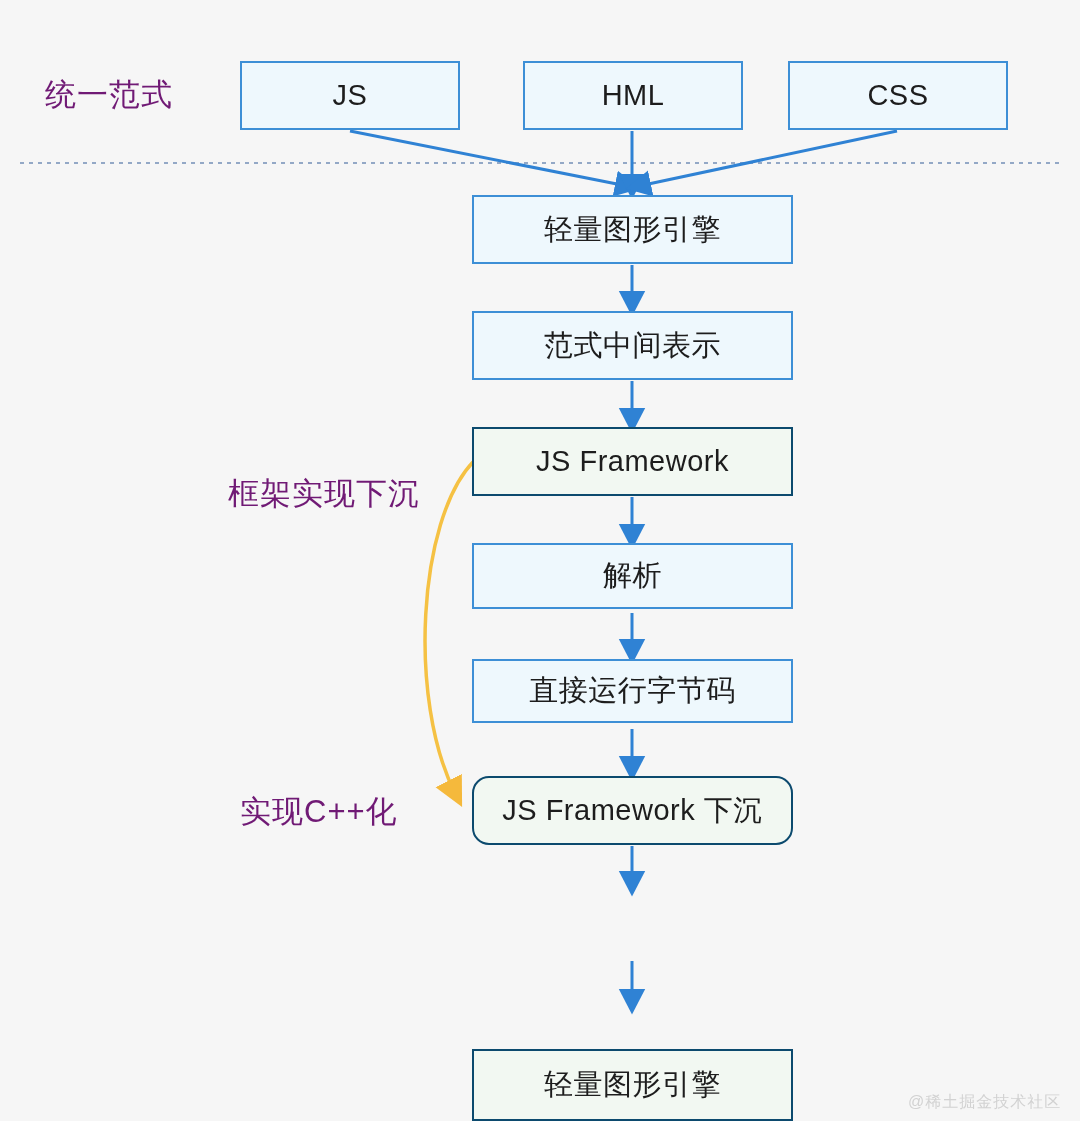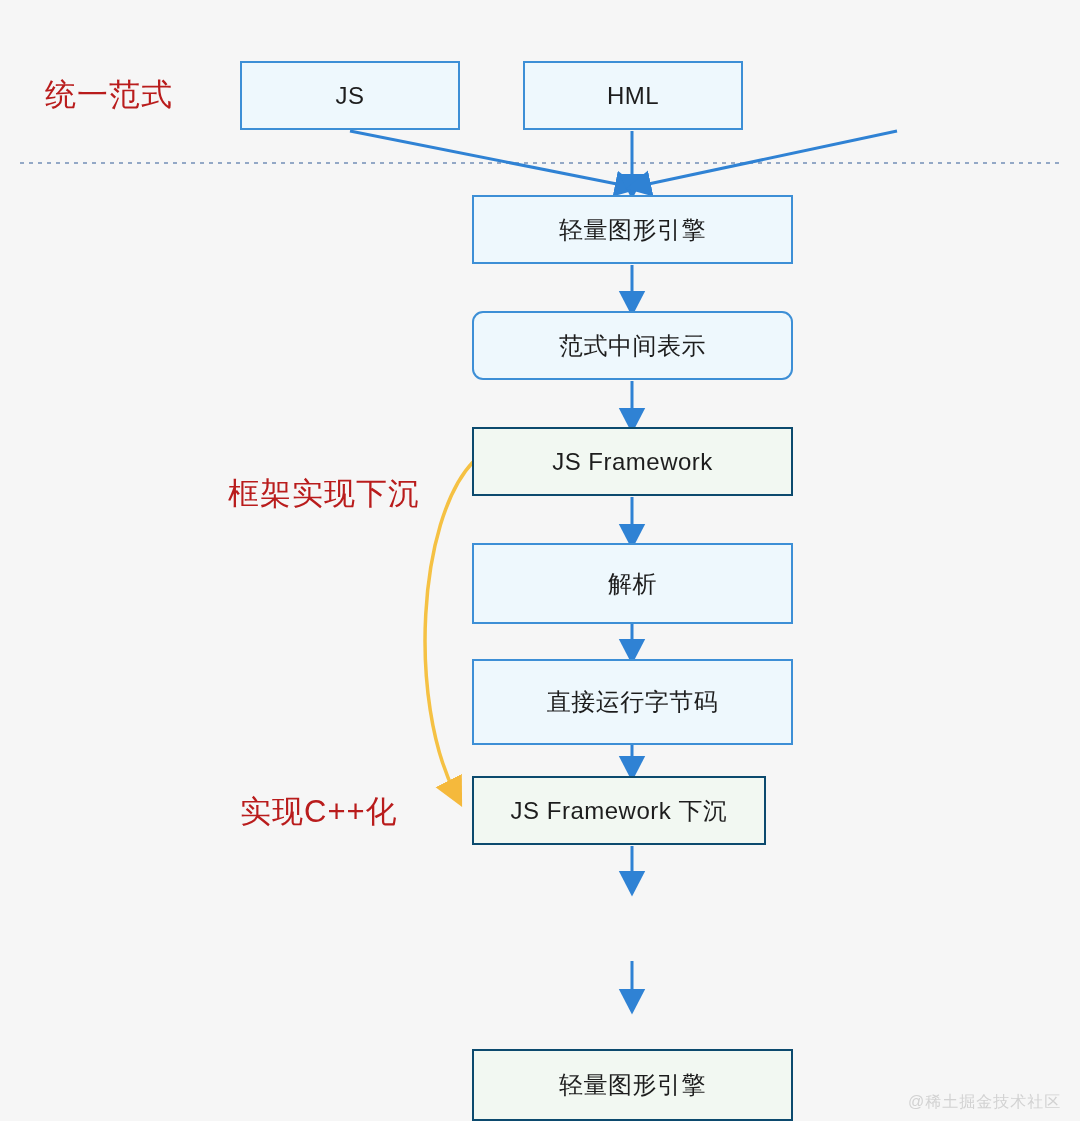--- a/index.html
+++ b/index.html
@@ -22,37 +22,37 @@
     width: 1080px;
     height: 1121px;
     pointer-events: none;
   }
   .node {
     position: absolute;
     box-sizing: border-box;
     display: flex;
     align-items: center;
     justify-content: center;
-    font-size: 24px;
+    font-size: 29px;
     color: #1d1d1d;
     letter-spacing: 0.5px;
     white-space: nowrap;
   }
   .node.blue {
     background: #eef8fd;
     border: 2px solid #3d8fd6;
   }
   .node.green {
     background: #f2f8f2;
     border: 2px solid #0c4a6e;
   }
   .side-label {
     position: absolute;
     font-size: 31px;
-    color: #b91c1c;
+    color: #701a75;
     white-space: nowrap;
     letter-spacing: 1px;
   }
   .watermark {
     position: absolute;
     font-size: 16px;
     color: #d2d2d2;
     white-space: nowrap;
     letter-spacing: 1px;
   }
@@ -86,27 +86,28 @@
     <path d="M632,846 L632,883" stroke="#2f82d4" stroke-width="3" fill="none" marker-end="url(#bluehead)"></path>
     <path d="M632,961 L632,1001" stroke="#2f82d4" stroke-width="3" fill="none" marker-end="url(#bluehead)"></path>
 
     <path d="M473,462 C418,520 408,700 455,793" stroke="#f5c143" stroke-width="3.5" fill="none" marker-end="url(#orangehead)"></path>
   </svg>
 
   <div class="side-label" style="left:45px; top:74px;">统一范式</div>
 
   <div class="node blue" style="left:240px; top:61px; width:220px; height:69px;">JS</div>
   <div class="node blue" style="left:523px; top:61px; width:220px; height:69px;">HML</div>
+  <div class="node blue" style="left:788px; top:61px; width:220px; height:69px;">CSS</div>
 
   <div class="node blue" style="left:472px; top:195px; width:321px; height:69px;">轻量图形引擎</div>
-  <div class="node blue" style="left:472px; top:311px; width:321px; height:69px;border-radius:11px;">范式中间表示</div>
+  <div class="node blue" style="left:472px; top:311px; width:321px; height:69px;">范式中间表示</div>
   <div class="node green" style="left:472px; top:427px; width:321px; height:69px;">JS Framework</div>
-  <div class="node blue" style="left:472px; top:543px; width:321px; height:81px;">解析</div>
-  <div class="node blue" style="left:472px; top:659px; width:321px; height:86px;">直接运行字节码</div>
-  <div class="node green" style="left:472px; top:776px; width:294px; height:69px;">JS Framework 下沉</div>
+  <div class="node blue" style="left:472px; top:543px; width:321px; height:66px;">解析</div>
+  <div class="node blue" style="left:472px; top:659px; width:321px; height:64px;">直接运行字节码</div>
+  <div class="node green" style="left:472px; top:776px; width:321px; height:69px;border-radius:17px;">JS Framework 下沉</div>
   <div class="node green" style="left:472px; top:1008px; width:321px; height:72px;margin-top:41px;">轻量图形引擎</div>
 
   <div class="side-label" style="left:228px; top:444px;margin-top:29px;">框架实现下沉</div>
   <div class="side-label" style="left:240px; top:791px;">实现C++化</div>
 
   <div class="watermark" style="left:908px; top:1092px;">@稀土掘金技术社区</div>
 
 </div>
 
 </body></html>

